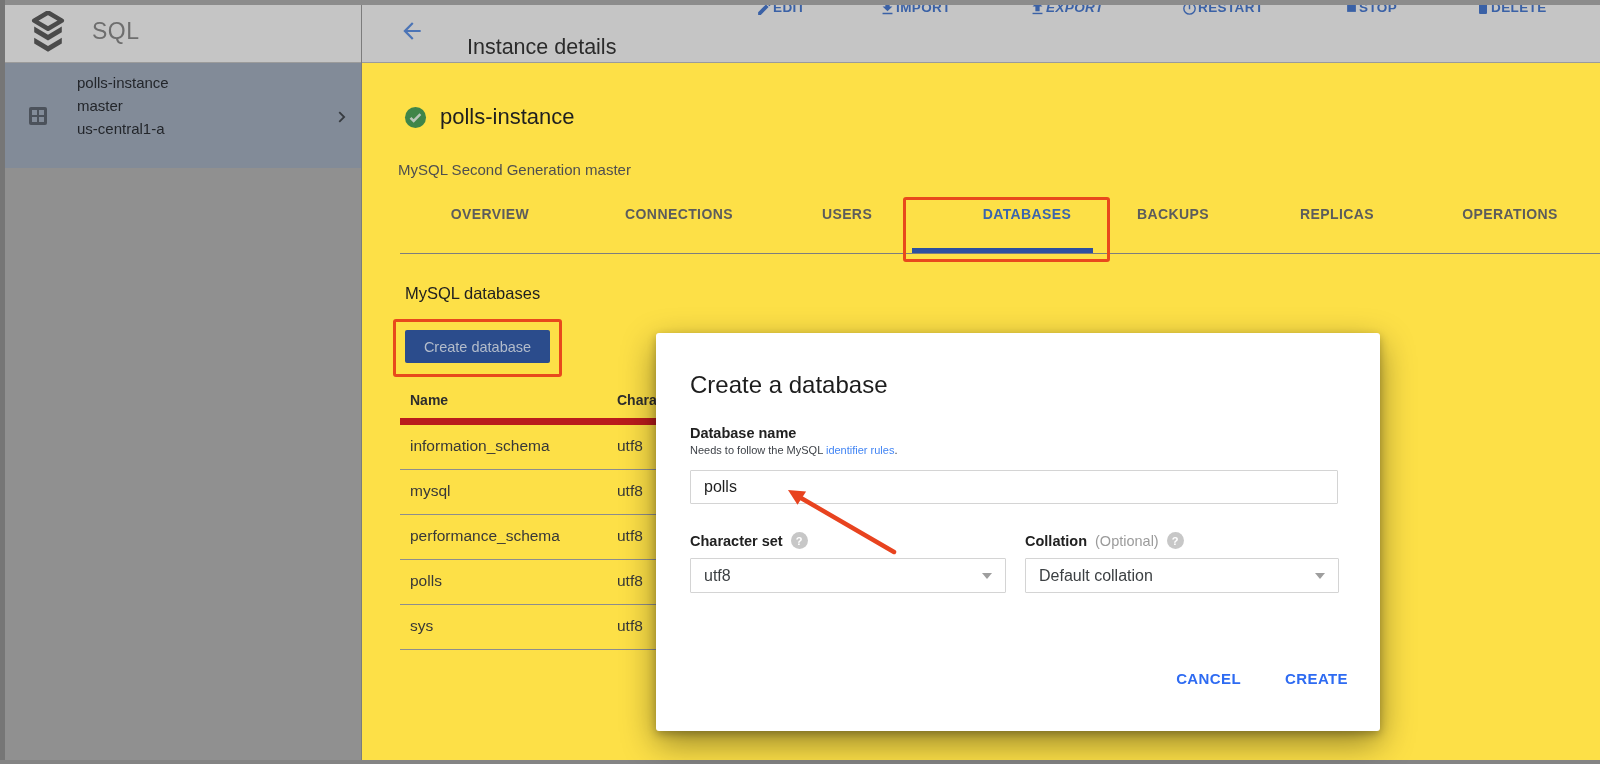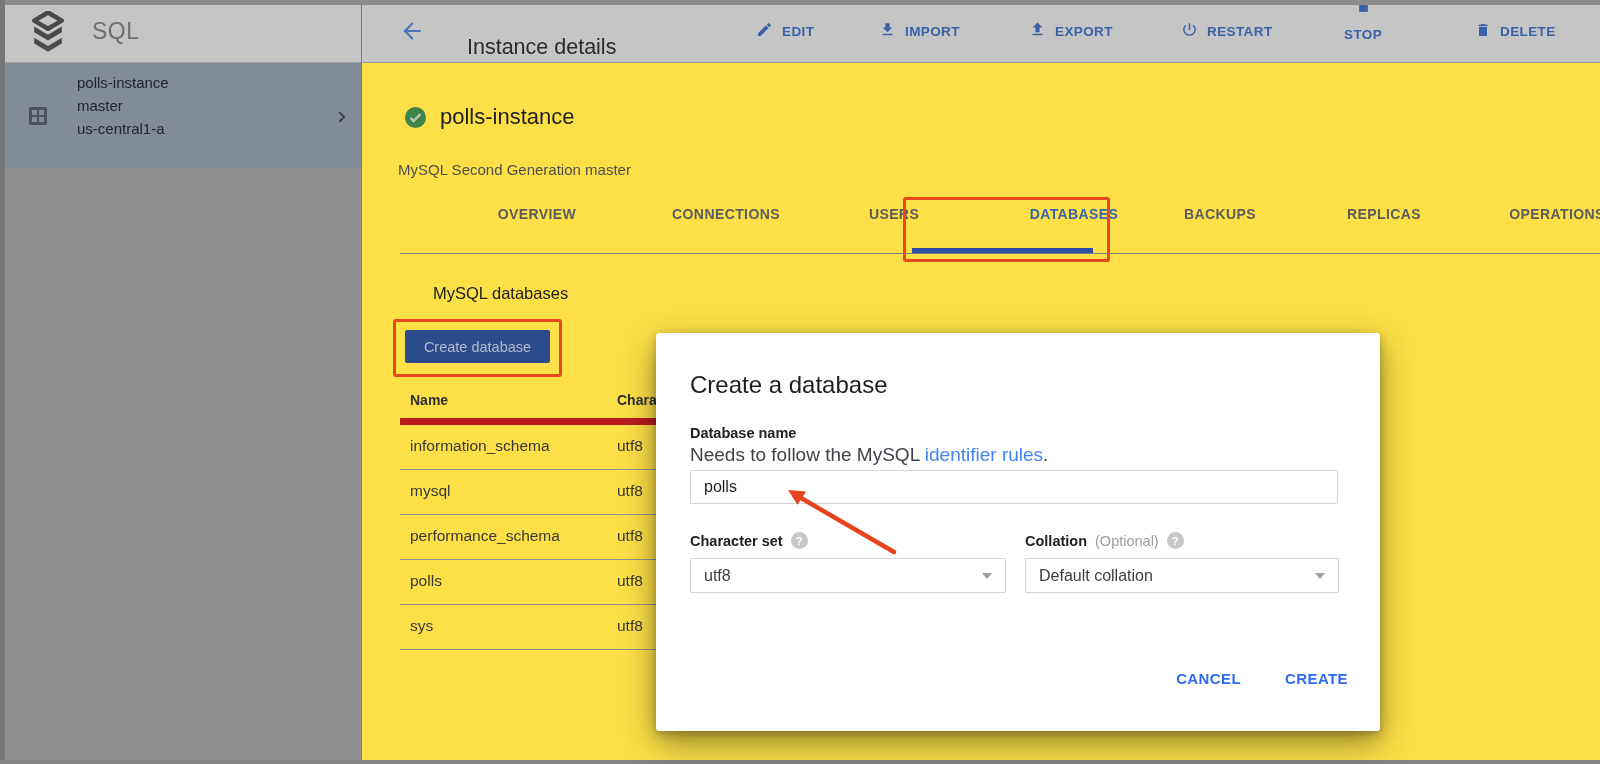--- a/index.html
+++ b/index.html
@@ -14,64 +14,64 @@
   
   .appbar{position:absolute;left:0;top:0;width:1600px;height:62px;background:#c5c5c5;
     border-bottom:1px solid #9b9b9b;z-index:2;}
   .logo{position:absolute;left:30px;top:11px;}
   .product-name{position:absolute;left:92px;top:0;height:62px;line-height:62px;
     font-size:23px;color:#6e6e6e;letter-spacing:.5px;}
   .back-btn{position:absolute;left:398px;top:18px;width:28px;height:28px;border:0;background:none;
     padding:0;cursor:pointer;color:#4b74b6;}
   .page-title{position:absolute;left:451px;top:0;height:62px;line-height:62px;margin:16px;
     font-size:21.5px;font-weight:400;color:#2b2b2b;}
-  .action-btn{position:absolute;top:0;height:62px;display:flex;align-items:center;gap:9px;
+  .action-btn{position:absolute;top:0;height:62px;display:flex;
     border:0;background:none;padding:0;cursor:pointer;color:#3a61a6;
     font-family:"Liberation Sans",sans-serif;font-size:13.5px;font-weight:700;letter-spacing:.4px;}
-  .ab-edit{left:756px;} .ab-import{left:879px;} .ab-export{left:1029px;}
-  .ab-restart{left:1181px;} .ab-stop{left:1344px;flex-direction:column;} .ab-delete{left:1475px;}
+  .ab-edit{left:756px;} .ab-import{left:879px;} .ab-export{left:1029px;font-style:italic;}
+  .ab-restart{left:1181px;} .ab-stop{left:1344px;} .ab-delete{left:1475px;}
 
   
   .sidebar{position:absolute;left:0;top:63px;width:361px;height:701px;background:#909090;z-index:1;}
   .v-divider{position:absolute;left:361px;top:0;width:1px;height:764px;background:#7c7c7c;z-index:2;}
   .instance-item{position:absolute;left:0;top:0;width:361px;height:105px;background:#828b98;cursor:pointer;}
   .instance-item .grid-ic{position:absolute;left:28px;top:43px;}
   .instance-lines{position:absolute;left:77px;top:8px;font-size:15px;line-height:23px;color:#23262b;}
   .instance-item .chev{position:absolute;left:331px;top:41px;color:#373b40;}
 
   
   .check-badge{position:absolute;left:404px;top:106px;}
   .inst-name{position:absolute;left:440px;top:104px;font-size:22px;color:#1f1f1f;}
   .inst-sub{position:absolute;left:398px;top:138px;font-size:15px;color:#4f4f4f;margin-top:23px;}
 
   .tab{position:absolute;top:206px;transform:translateX(-50%);font-size:14px;font-weight:700;
-    letter-spacing:.4px;color:#5c5c5c;cursor:pointer;white-space:nowrap;margin-left:47px;}
+    letter-spacing:.4px;color:#5c5c5c;cursor:pointer;white-space:nowrap;}
   .tab.active{color:#3a64ae;padding-left:48px;}
   .t1{left:490px}.t2{left:679px}.t3{left:847px}.t4{left:1003px}.t5{left:1173px}.t6{left:1337px}.t7{left:1510px}
   .tab-underline{position:absolute;left:912px;top:248px;width:181px;height:5px;background:#2c509f;}
   .tab-border{position:absolute;left:400px;top:253px;width:1200px;height:1px;background:#7d7d7d;}
 
-  .section-heading{position:absolute;left:405px;top:284px;font-size:16.5px;color:#202020;margin-left:28px;}
+  .section-heading{position:absolute;left:405px;top:284px;font-size:16.5px;color:#202020;}
   .create-db-btn{position:absolute;left:405px;top:330px;width:145px;height:33px;background:#2b4c8c;
     border:0;border-radius:2px;color:#b3bccb;font-family:"Liberation Sans",sans-serif;
     font-size:14.5px;cursor:pointer;}
 
   .db-table{position:absolute;left:400px;top:385px;width:300px;}
   .db-th{height:33px;border-bottom:7px solid #b91c1c;position:relative;}
   .db-th span{position:absolute;top:7px;font-size:14px;font-weight:700;color:#2d2d2d;white-space:nowrap;}
   .db-row{height:44px;border-bottom:1px solid #8d8d8d;position:relative;cursor:pointer;}
   .db-row span{position:absolute;top:12px;font-size:15.5px;color:#383838;white-space:nowrap;}
   .c1{left:10px;} .c2{left:217px;}
 
   
   .dialog{position:absolute;left:656px;top:333px;width:724px;height:398px;background:#ffffff;
     border-radius:3px;z-index:10;box-shadow:0 12px 34px rgba(0,0,0,.42),0 3px 8px rgba(0,0,0,.25);}
   .dlg-title{position:absolute;left:34px;top:38px;margin:0;font-size:24px;font-weight:400;color:#1d1d1d;}
   .dlg-label{position:absolute;left:34px;top:92px;font-size:14.5px;font-weight:700;color:#212121;}
-  .dlg-hint{position:absolute;left:34px;top:111px;font-size:19px;color:#3f4349;}
+  .dlg-hint{position:absolute;left:34px;top:111px;font-size:11px;color:#3f4349;}
   .dlg-hint a{color:#4285f4;text-decoration:none;cursor:pointer;}
   .dlg-input{position:absolute;left:34px;top:137px;width:648px;height:34px;box-sizing:border-box;
     border:1px solid #d4d4d4;border-radius:1px;padding:0 13px;font-family:"Liberation Sans",sans-serif;
     font-size:16px;color:#1f1f1f;background:#fff;}
   .fld-label{position:absolute;top:199px;font-size:14.5px;color:#212121;display:flex;align-items:center;gap:8px;}
   .fl-charset{left:34px;} .fl-collation{left:369px;text-align:right;}
   .fld-label b{font-weight:700;}
   .optional{color:#9b9b9b;font-weight:400;}
   .help-ic{width:17px;height:17px;border-radius:50%;background:#c7c7c7;color:#fff;font-size:11px;
     font-weight:700;display:inline-flex;align-items:center;justify-content:center;cursor:pointer;}

